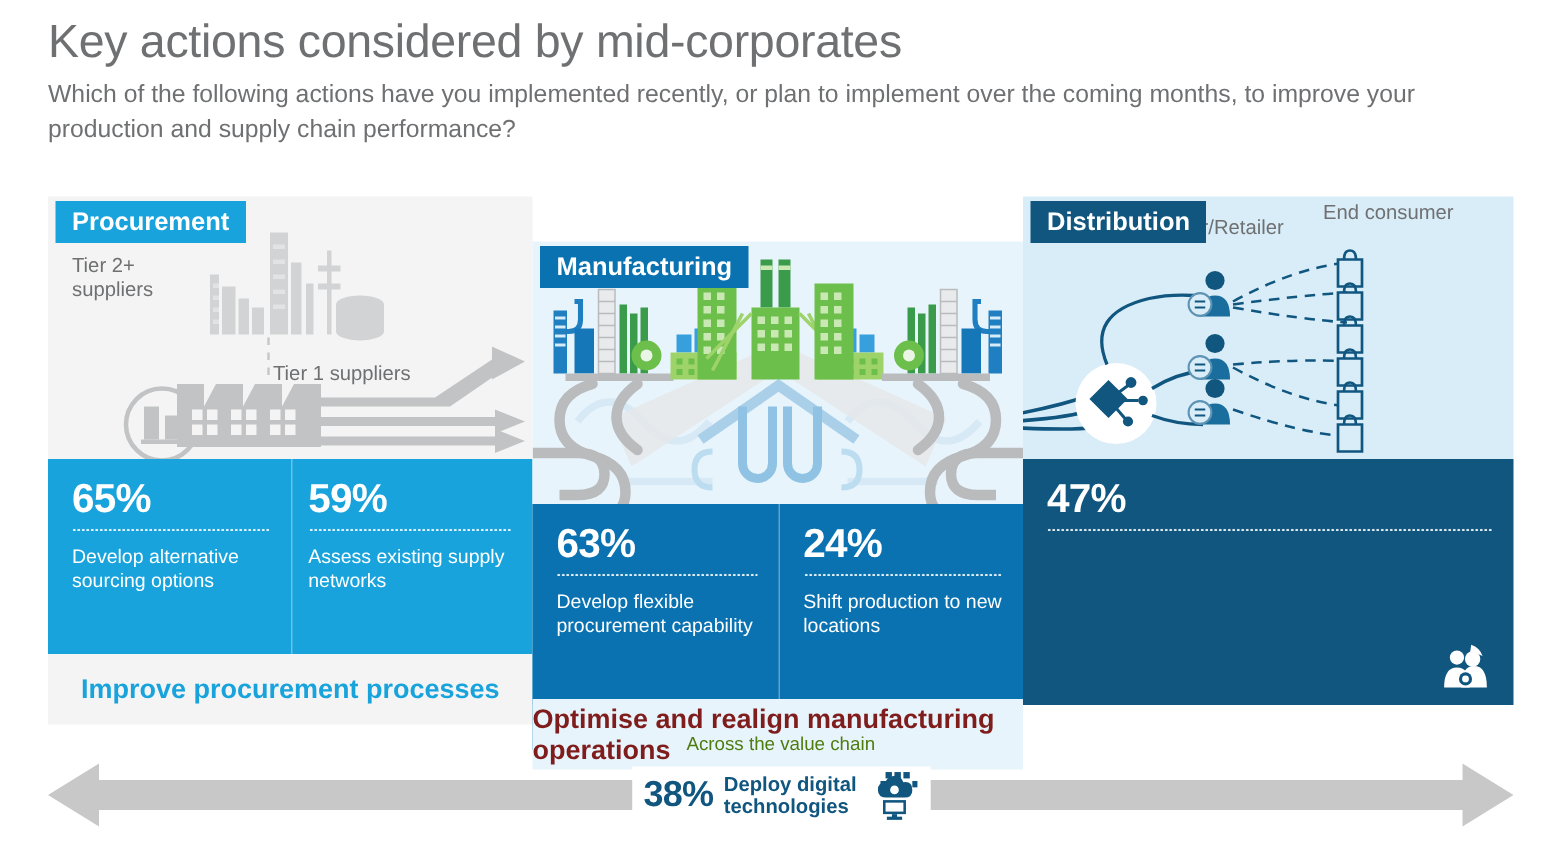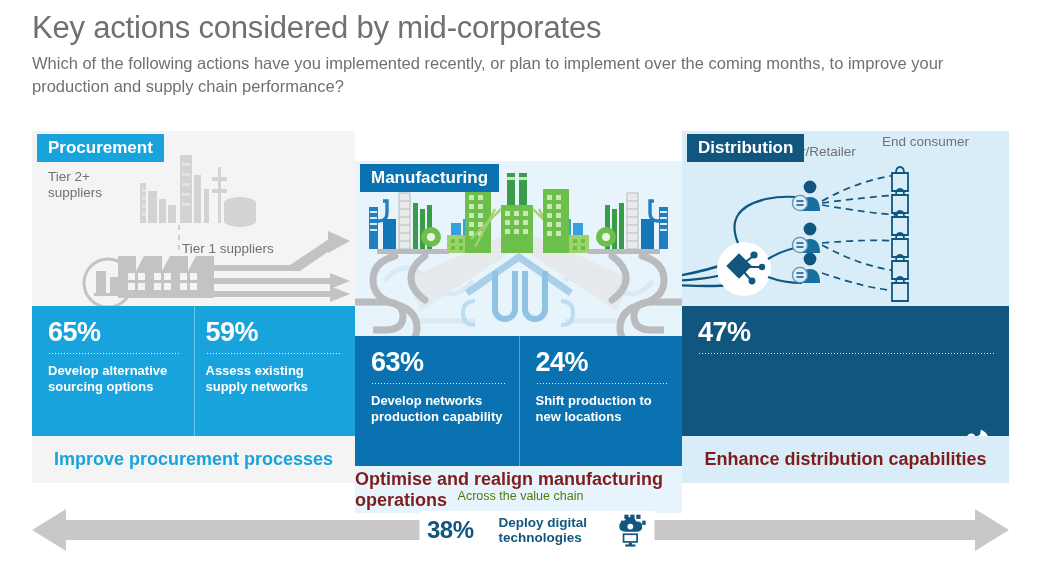--- a/index.html
+++ b/index.html
@@ -69,35 +69,35 @@
   .cell .pct {
     font-size:27px; font-weight:bold; color:#fff; line-height:1.05;
     letter-spacing:-0.5px;
   }
   .cell .dots {
     margin-top:6px; height:2px;
     background-image: radial-gradient(circle, rgba(255,255,255,.9) 0.8px, transparent 1px);
     background-size:3px 3px; background-repeat:repeat-x;
   }
   .cell .desc {
-    margin-top:9px; font-size:13px; color:#fff; line-height:16px; font-weight:700;
+    margin-top:9px; font-size:13px; color:#fff; line-height:16px; font-weight:400;
   }
   .cell .ic { position:absolute; right:12px; bottom:6px; width:36px; height:34px; }
 
   
   .valuechain { position:absolute; left:32px; top:489px; width:977px; height:72px; }
   .vc-label {
     position:absolute; top:0; left:0; right:0; text-align:center;
     font-size:12.5px; color:#4d7c0f;
   }
   .vc-arrow { position:absolute; top:18px; left:0; width:977px; height:46px; }
   .vc-center {
     position:absolute; top:22px; left:50%; transform:translateX(-50%);
-    display:flex; align-items:center; gap:25px;
-    background:#fff; padding:0 8px; height:38px;margin-left:16px;
+    display:flex; align-items:center; gap:7px;
+    background:#fff; padding:0 8px; height:38px;
   }
   .vc-pct { font-size:24px; font-weight:bold; color:#10567f; letter-spacing:-0.5px; }
   .vc-txt { font-size:13.5px; font-weight:bold; color:#10567f; line-height:15px; }
   .vc-ic { width:34px; height:34px; }
 
   
   .ilabel { position:absolute; color:#6f7072; font-size:13.5px; line-height:16px; }
 </style>
 </head>
 <body>
@@ -406,21 +406,21 @@
         </svg>
       </div>
 
       <div class="badge manu">Manufacturing</div>
 
       <div class="statstrip">
         <div class="cells">
           <div class="cell" style="flex:1 1 50%;">
             <div class="pct">63%</div>
             <div class="dots"></div>
-            <div class="desc">Develop networks production capability</div>
+            <div class="desc">Develop flexible procurement capability</div>
             <svg class="ic" viewBox="0 0 40 40">
               <rect x="8" y="11" width="22" height="20" fill="#fff"></rect>
               <g stroke="#0a72b0" stroke-width="1.5">
                 <line x1="12" y1="14" x2="12" y2="28"></line>
                 <line x1="17" y1="14" x2="17" y2="28"></line>
                 <line x1="22" y1="14" x2="22" y2="28"></line>
                 <line x1="27" y1="14" x2="27" y2="28"></line>
               </g>
               <g fill="#0a72b0">
                 <rect x="10" y="17" width="4" height="3"></rect>
@@ -552,23 +552,20 @@
               <circle cx="25" cy="14" r="5.4" fill="#fff"></circle>
               <path d="M5 34 q0 -14 9 -14 q9 0 9 14 z" fill="#fff"></path>
               <path d="M17 34 q0 -15 9 -15 q9 0 9 15 z" fill="#fff"></path>
               <circle cx="20" cy="28" r="4.6" fill="#10567f"></circle>
               <circle cx="20" cy="28" r="2.4" fill="#fff"></circle>
             </svg>
           </div>
         </div>
       </div>
 
-      <div class="capstrip">
-        <span class="cap-text">Enhance distribution capabilities</span>
-      </div>
     </div>
   </div>
 
   <div class="valuechain">
     <div class="vc-label">Across the value chain</div>
     <svg class="vc-arrow" viewBox="0 0 977 46" preserveAspectRatio="none">
       <path d="M0 23 L34 2 L34 13 L943 13 L943 2 L977 23 L943 44 L943 33 L34 33 L34 44 Z" fill="#c8c8c8"></path>
     </svg>
     <div class="vc-center">
       <span class="vc-pct">38%</span>

